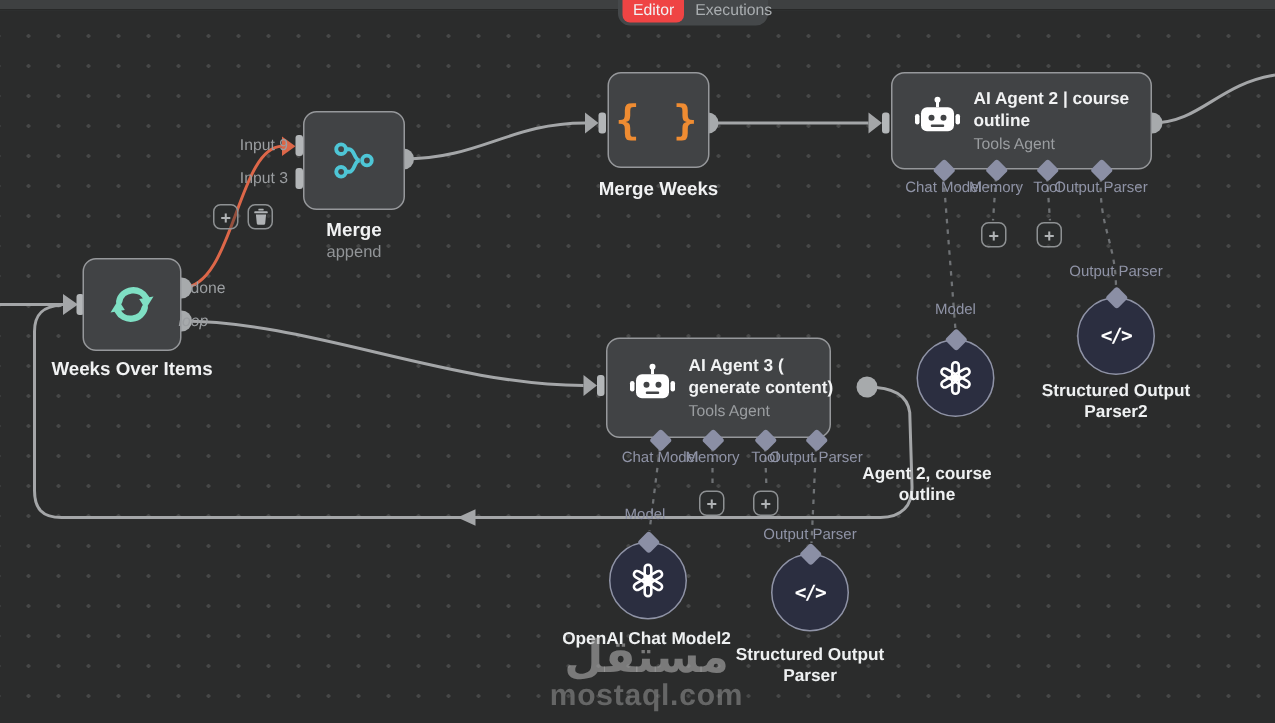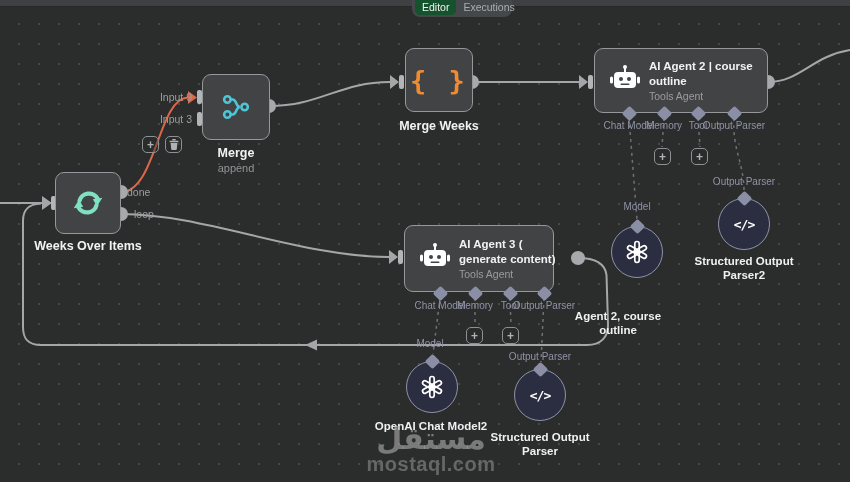--- a/index.html
+++ b/index.html
@@ -7,21 +7,21 @@
   .stage{
     position:relative;width:850px;height:482px;overflow:hidden;
     background-color:#2b2c2c;
     background-image:radial-gradient(circle,#474848 1.2px,transparent 1.4px);
     background-size:20px 20px;background-position:9px 14px;
     font-family:"Liberation Sans","DejaVu Sans",sans-serif;
   }
   .top-strip{position:absolute;left:0;top:0;width:850px;height:7px;background:#3e4041;border-bottom:1px solid #272828;z-index:2;}
   .tab-bar{position:absolute;left:412px;top:0;width:100px;height:17px;background:#45484a;border-radius:0 0 8px 8px;display:flex;align-items:flex-start;z-index:3;}
   .tab{font-size:10.5px;line-height:15px;padding:0 7px;color:#a9adb0;cursor:pointer;white-space:nowrap;}
-  .tab.active{background:#14532d;color:#f2f3f4;border-radius:0 0 5px 5px;height:15px;margin-left:3px;}
+  .tab.active{background:#ef4444;color:#f2f3f4;border-radius:0 0 5px 5px;height:15px;margin-left:3px;}
   .wires{position:absolute;left:0;top:0;z-index:1;}
   .node{position:absolute;background:#414345;border:1.5px solid #96989b;border-radius:9px;z-index:2;display:flex;align-items:center;justify-content:center;cursor:pointer;}
   .node.agent{justify-content:flex-start;}
   .agent-icon{position:absolute;left:13px;top:50%;transform:translateY(-50%);}
   .agent-text{margin-left:54px;margin-right:6px;}
   .agent-title{color:#f1f2f3;font-weight:bold;font-size:11.5px;line-height:1.3;}
   .agent-sub{color:#9a9da0;font-size:10.5px;margin-top:2px;}
   .node-label{position:absolute;text-align:center;color:#f1f2f3;font-weight:bold;font-size:12.5px;z-index:2;white-space:nowrap;}
   .node-sublabel{position:absolute;text-align:center;color:#919497;font-size:11px;z-index:2;}
   .port-label{position:absolute;color:#9b9ea1;font-size:10.5px;z-index:2;white-space:nowrap;}
@@ -106,21 +106,21 @@
   <div class="node" style="left:55px;top:172px;width:66px;height:62px;">
     <svg width="36" height="34" viewBox="0 0 32 32">
       <path d="M 8 14 A 9 8.5 0 0 1 25 12" stroke="#7fe0c4" stroke-width="4" fill="none" stroke-linecap="round"></path>
       <polygon points="20.5,12.5 29.5,11 24.5,19" fill="#7fe0c4"></polygon>
       <path d="M 24 18 A 9 8.5 0 0 1 7 20" stroke="#7fe0c4" stroke-width="4" fill="none" stroke-linecap="round"></path>
       <polygon points="11.5,19.5 2.5,21 7.5,13" fill="#7fe0c4"></polygon>
     </svg>
   </div>
   <div class="node-label" style="left:18px;top:239px;width:140px;">Weeks Over Items</div>
   <div class="port-label" style="left:127px;top:186px;">done</div>
-  <div class="port-label" style="left:134px;top:208px;">loop</div>
+  <div class="port-label" style="left:119px;top:208px;font-style:italic;">loop</div>
 
   <div class="node" style="left:202px;top:74px;width:68px;height:66px;">
     <svg width="28" height="28" viewBox="0 0 26 26">
       <g stroke="#4ec6d6" stroke-width="2.4" fill="none">
         <circle cx="5" cy="6" r="3"></circle>
         <circle cx="5" cy="20" r="3"></circle>
         <circle cx="21" cy="13" r="3"></circle>
         <path d="M 8 6 H 10 C 13.5 6 13 13 16.5 13"></path>
         <path d="M 8 20 H 10 C 13.5 20 13 13 16.5 13"></path>
       </g>

